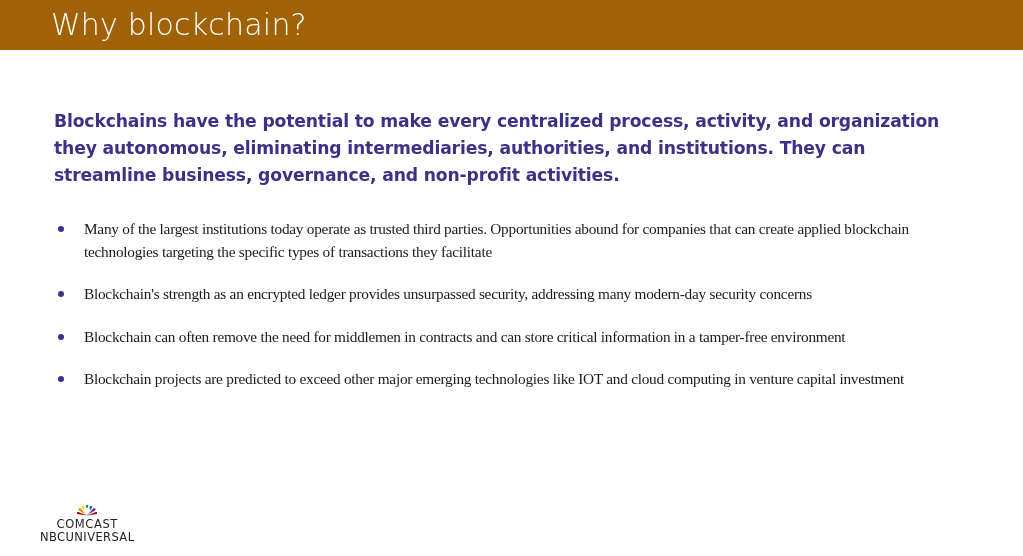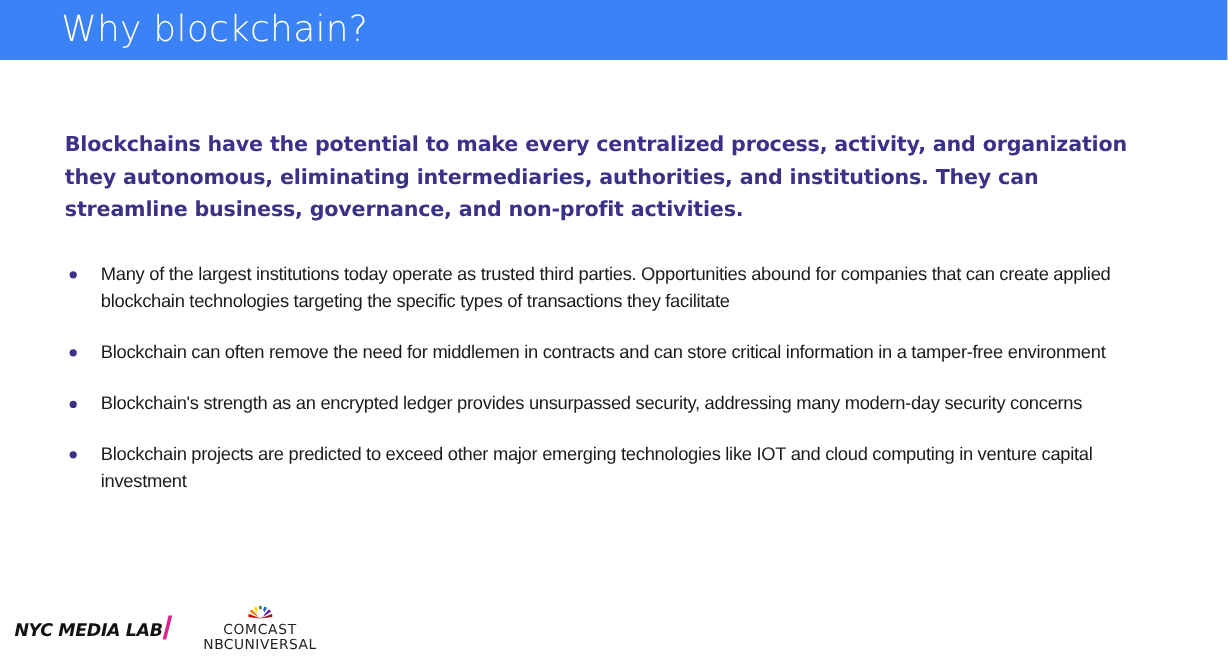--- a/index.html
+++ b/index.html
@@ -15,21 +15,21 @@
     position: relative;
   }
 
   
   .header-band {
     position: absolute;
     left: 0;
     top: 0;
     width: 1023px;
     height: 50px;
-    background: #3b82f6;
+    background: #a16207;
   }
   .slide-title {
     position: absolute;
     left: 51px;
     top: 6px;
     font-family: "DejaVu Sans", sans-serif;
     font-size: 30px;
     font-weight: 300;
     letter-spacing: 0.2px;
     color: #ffffff;
@@ -65,21 +65,21 @@
     top: 168px;
     width: 930px;
     margin: 0;
     padding: 0;
     list-style: none;
   }
   .bullet-item {
     position: relative;
     padding-left: 30px;
     margin-bottom: 20px;
-    font-family: Liberation Sans, sans-serif;
+    font-family: Liberation Serif, serif;
     font-size: 15.3px;
     font-weight: normal;
     color: #1A1A1A;
     line-height: 22.5px;
     letter-spacing: -0.25px;
   }
   .bullet-item:last-child {
     margin-bottom: 16px;
   }
   .bullet-marker {
@@ -169,42 +169,38 @@
 
   <div class="lead-statement">Blockchains have the potential to make every centralized process, activity, and organization they autonomous, eliminating intermediaries, authorities, and institutions. They can streamline business, governance, and non-profit activities.</div>
 
   <ul class="bullet-list">
     <li class="bullet-item">
       <span class="bullet-marker"></span>
       <span>Many of the largest institutions today operate as trusted third parties. Opportunities abound for companies that can create applied blockchain technologies targeting the specific types of transactions they facilitate</span>
     </li>
     <li class="bullet-item">
       <span class="bullet-marker"></span>
+      <span>Blockchain's strength as an encrypted ledger provides unsurpassed security, addressing many modern-day security concerns</span>
+    </li>
+    <li class="bullet-item">
+      <span class="bullet-marker"></span>
       <span>Blockchain can often remove the need for middlemen in contracts and can store critical information in a tamper-free environment</span>
     </li>
     <li class="bullet-item">
       <span class="bullet-marker"></span>
-      <span>Blockchain's strength as an encrypted ledger provides unsurpassed security, addressing many modern-day security concerns</span>
-    </li>
-    <li class="bullet-item">
-      <span class="bullet-marker"></span>
       <span>Blockchain projects are predicted to exceed other major emerging technologies like IOT and cloud computing in venture capital investment</span>
     </li>
   </ul>
 
 </div>
 
 <div class="footer">
 
   <div class="logo-strip">
 
-    <div class="nyc-media-lab-logo">
-      <span>NYC MEDIA LAB</span>
-      <span class="logo-slash"></span>
-    </div>
 
     <div class="comcast-logo">
       <svg class="peacock" width="20" height="15" viewBox="0 0 40 30">
         <g transform="translate(20,29)">
           <path d="M0,0 L-2.5,-20 A3,3 0 0 1 2.5,-20 Z" fill="#CC0000" transform="rotate(-75)"></path>
           <path d="M0,0 L-2.5,-20 A3,3 0 0 1 2.5,-20 Z" fill="#F57C00" transform="rotate(-50)"></path>
           <path d="M0,0 L-2.5,-20 A3,3 0 0 1 2.5,-20 Z" fill="#FFD600" transform="rotate(-25)"></path>
           <path d="M0,0 L-2.5,-20 A3,3 0 0 1 2.5,-20 Z" fill="#3B8C3B" transform="rotate(0)"></path>
           <path d="M0,0 L-2.5,-20 A3,3 0 0 1 2.5,-20 Z" fill="#1565C0" transform="rotate(25)"></path>
           <path d="M0,0 L-2.5,-20 A3,3 0 0 1 2.5,-20 Z" fill="#6A1B9A" transform="rotate(50)"></path>

